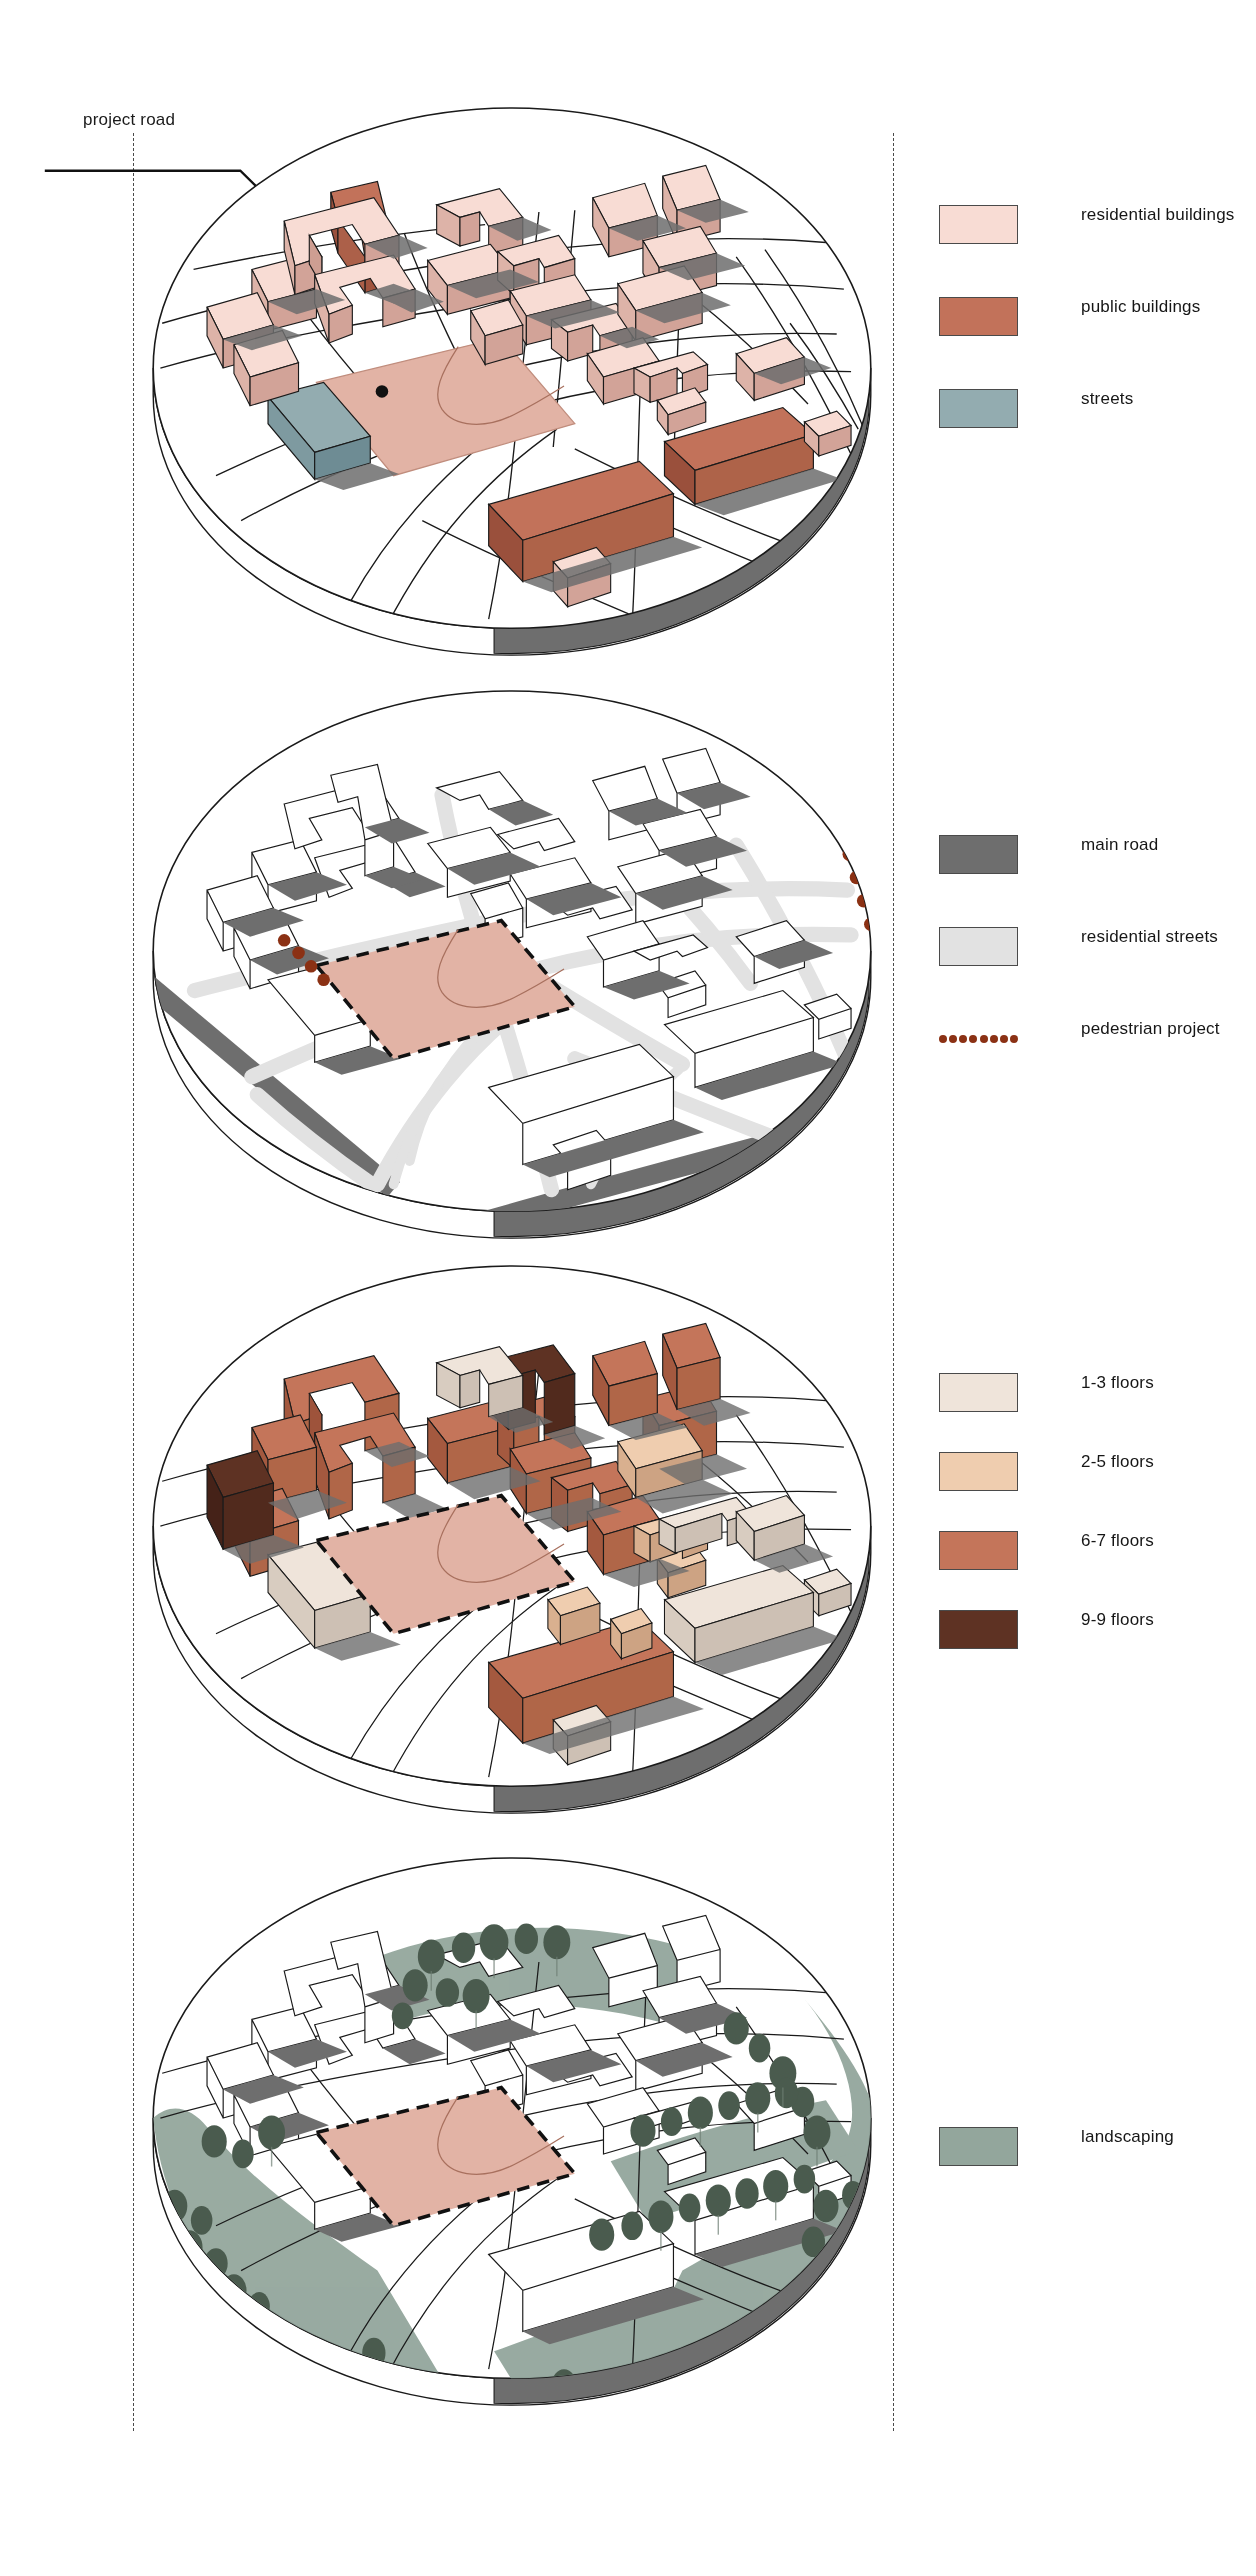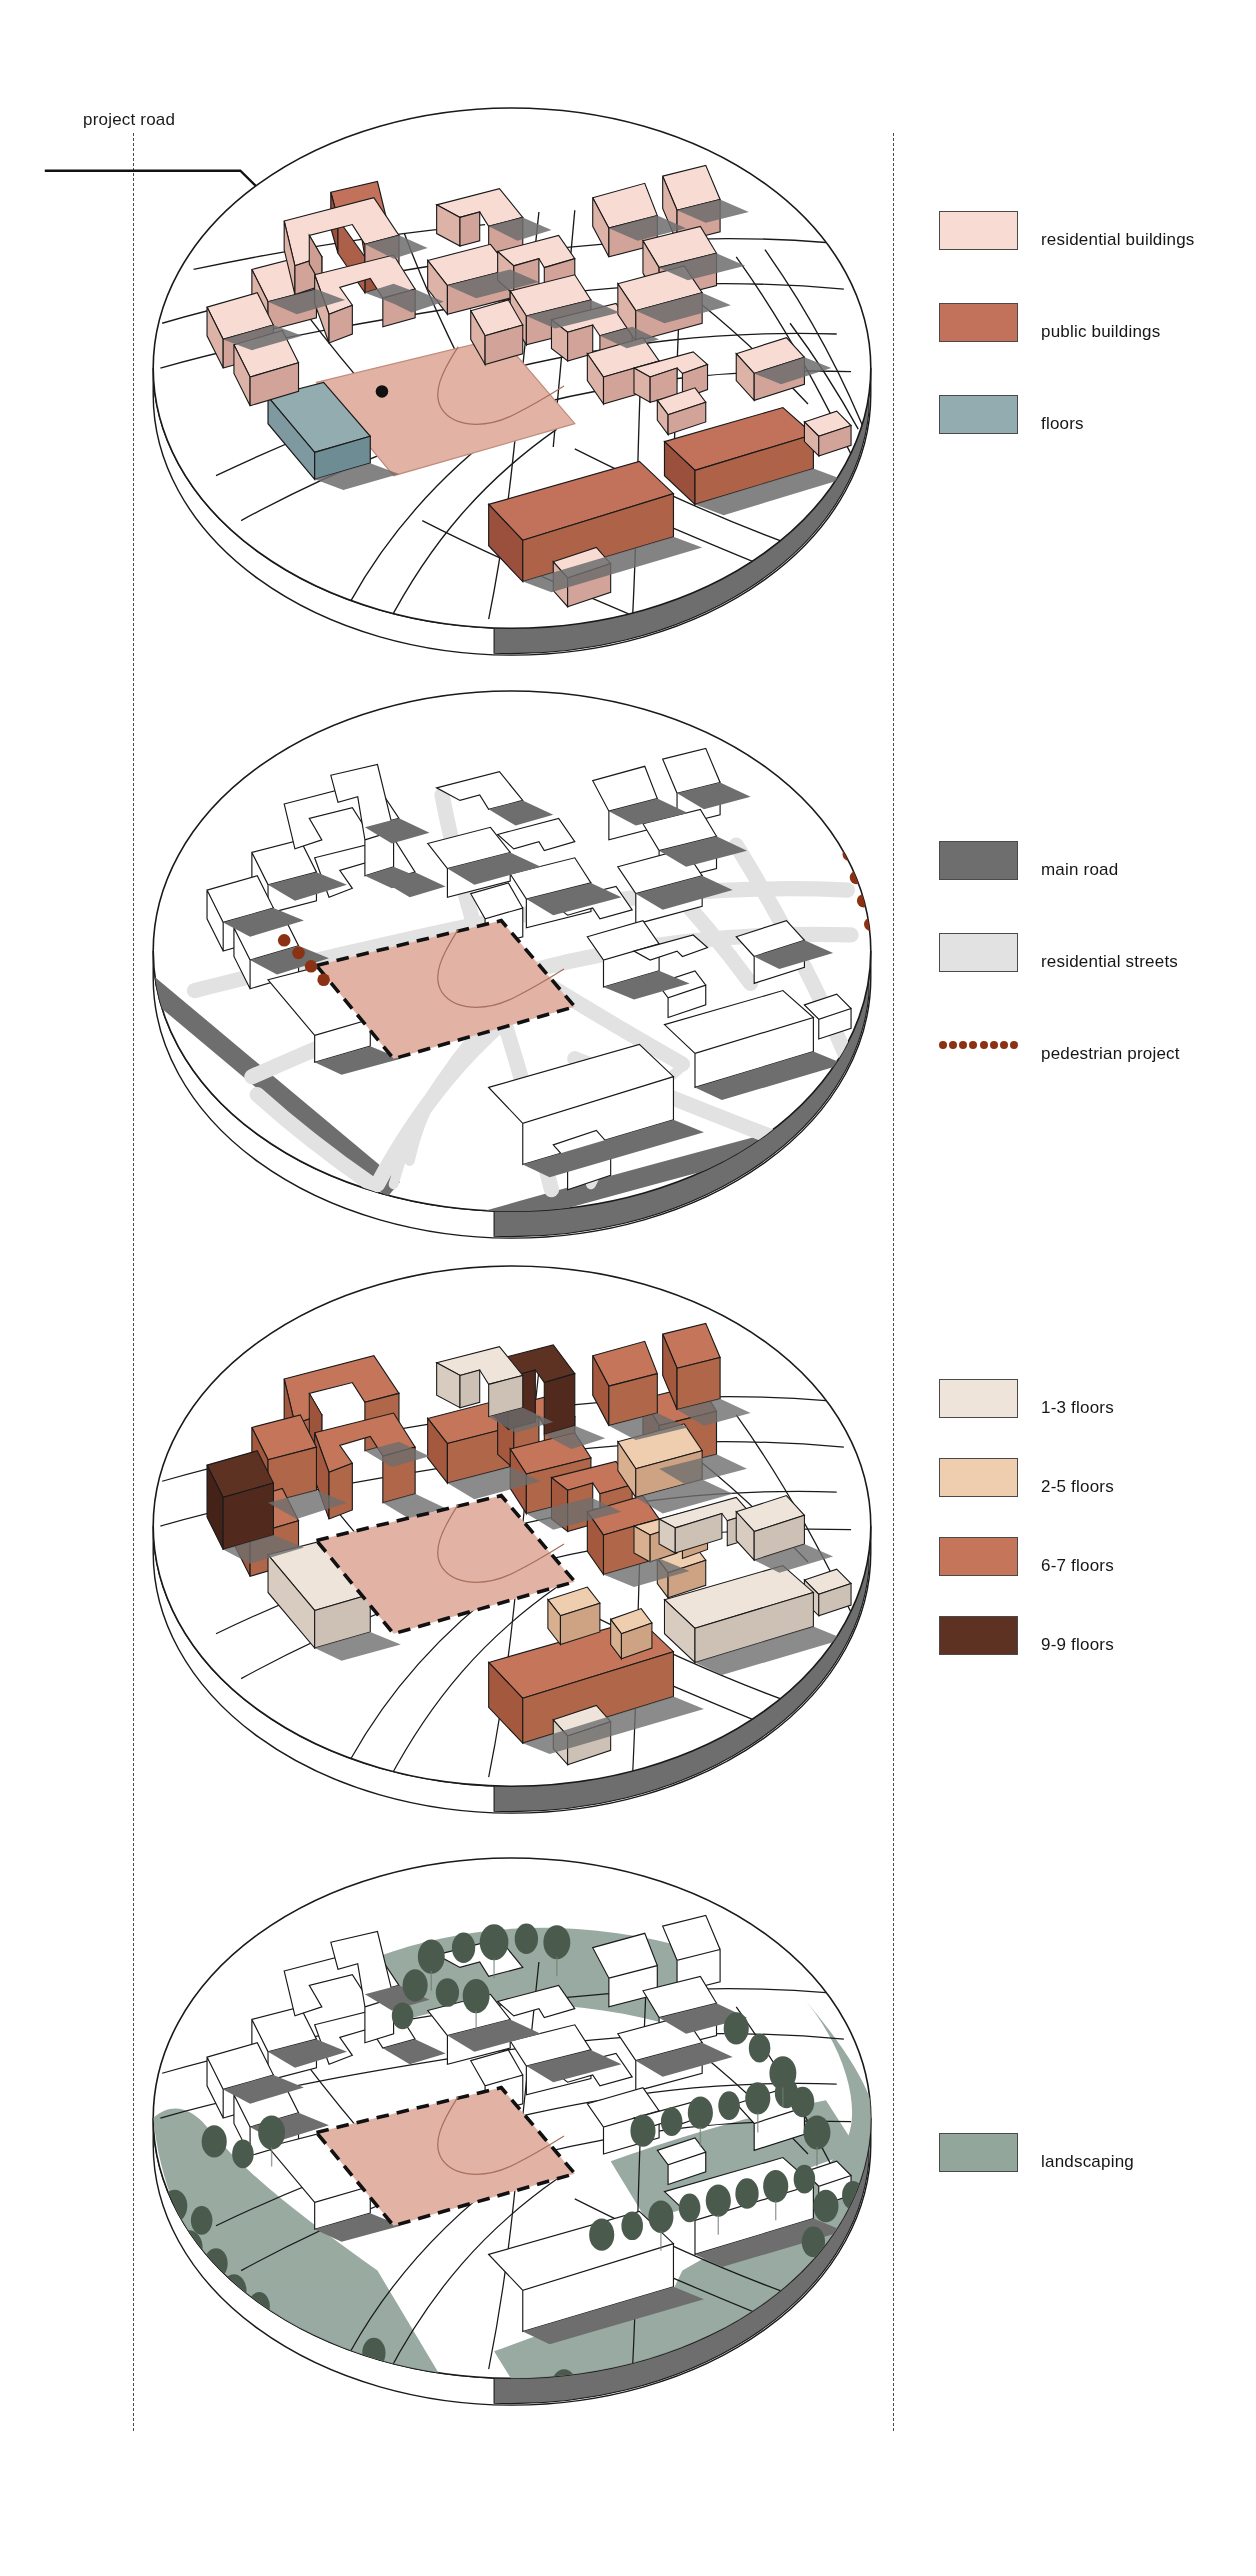--- a/index.html
+++ b/index.html
@@ -31,21 +31,21 @@
     font-size:17px;color:#1a1a1a;letter-spacing:0.2px;white-space:nowrap;
   }
 
   
   .legend{position:absolute;left:939px;}
   #legend-land-use{top:205px;}
   #legend-mobility{top:835px;}
   #legend-heights{top:1373px;}
   #legend-landscape{top:2127px;}
 
-  .legend-row{display:flex;align-items:flex-end;height:45px;margin-bottom:47px;}
+  .legend-row{display:flex;align-items:flex-start;height:45px;margin-bottom:47px;gap:40px;}
   #legend-heights .legend-row{margin-bottom:34px;}
   .legend-row:last-child{margin-bottom:0;}
   .swatch{
     width:79px;height:39px;border:1.8px solid #4a4a4a;box-sizing:border-box;flex:0 0 auto;
   }
   .swatch-dotted{
     width:79px;height:39px;flex:0 0 auto;display:flex;align-items:center;
     justify-content:space-between;
   }
   .swatch-dotted i{
@@ -699,21 +699,21 @@
     <div class="legend-row">
       <span class="swatch" style="background:#F8DCD4"></span>
       <span class="legend-label">residential buildings</span>
     </div>
     <div class="legend-row">
       <span class="swatch" style="background:#C2725A"></span>
       <span class="legend-label">public buildings</span>
     </div>
     <div class="legend-row">
       <span class="swatch" style="background:#93ACB0"></span>
-      <span class="legend-label">floors</span>
+      <span class="legend-label">streets</span>
     </div>
   </div>
 
   <div class="legend" id="legend-mobility">
     <div class="legend-row">
       <span class="swatch" style="background:#6E6E6E"></span>
       <span class="legend-label">main road</span>
     </div>
     <div class="legend-row">
       <span class="swatch" style="background:#E2E2E2"></span>

